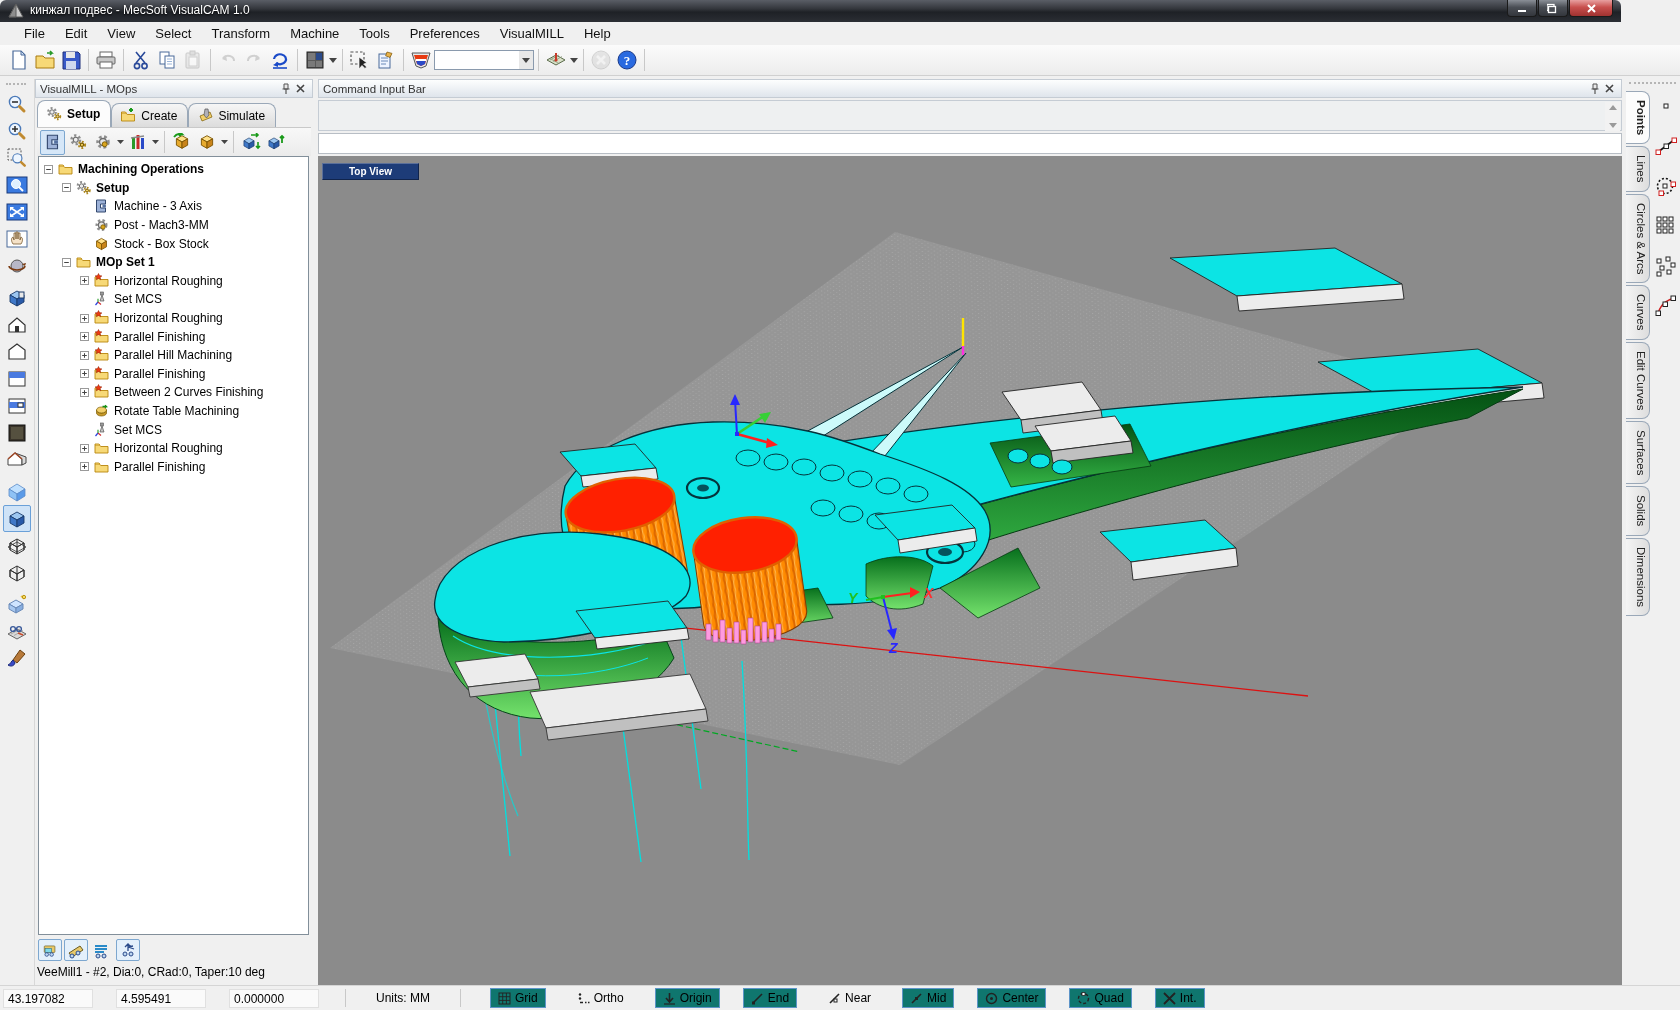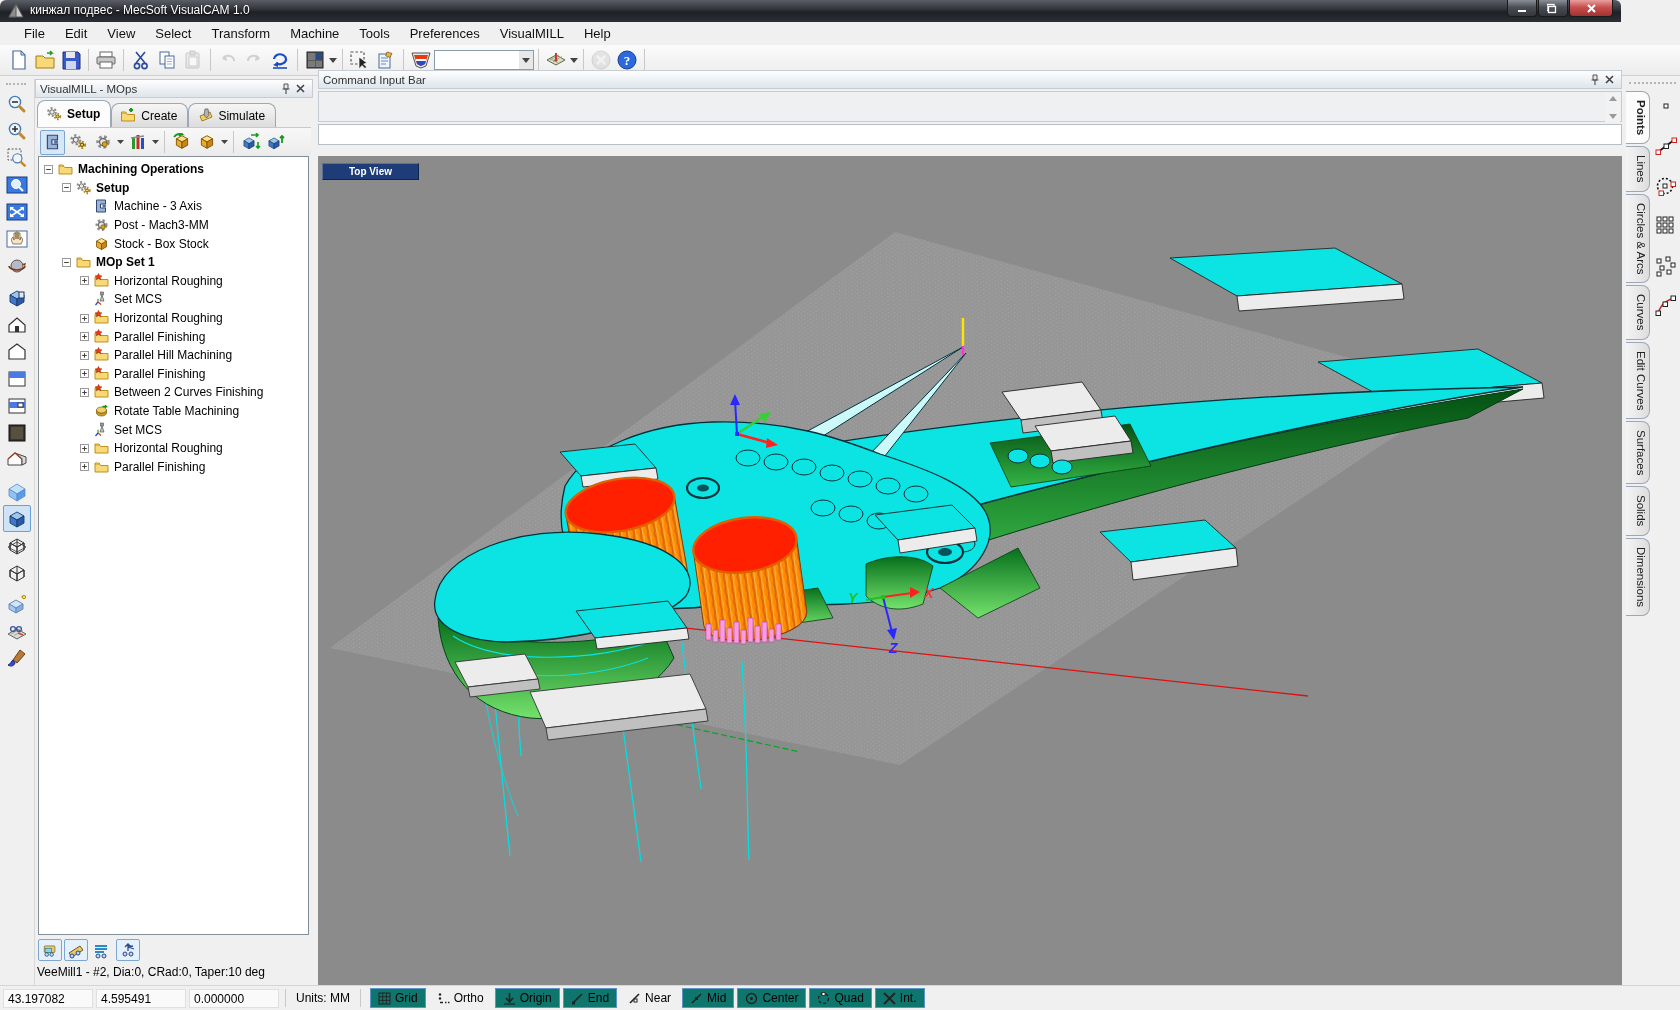--- a/index.html
+++ b/index.html
@@ -57,21 +57,21 @@
   .lv0 { padding-left:5px; } .lv1 { padding-left:23px; } .lv2 { padding-left:41px; }
   .exp { width:9px; height:9px; margin-right:4px; flex:none; }
   .expspace { width:13px; flex:none; }
   .ticon { width:17px; height:16px; margin-right:4px; flex:none; }
   #mops-bottombar { position:absolute; left:3px; top:860px; display:flex; gap:2px; }
   .bbtn { width:24px; height:22px; display:flex; align-items:center; justify-content:center; border:1px solid transparent; border-radius:2px; }
   .bbtn.on { border-color:#7da7cf; background:#e4f0fb; }
   #toolstatus { position:absolute; left:2px; top:886px; font-size:12px; color:#000; }
 
   
-  #cmdbar { position:absolute; left:318px; top:70px; width:1304px; height:90px; background:#f0f0f0; }
+  #cmdbar { position:absolute; left:318px; top:79px; width:1304px; height:90px; background:#f0f0f0; }
   #cmd-header { position:absolute; left:0; top:0; width:1304px; height:19px;
     background:linear-gradient(#fdfefe,#dfe5ec); border:1px solid #c5ccd4; display:flex; align-items:center; padding:0 4px; }
   #cmd-header .ptitle { flex:1; font-size:11.5px; color:#333; }
   #cmd-body { position:absolute; left:0; top:21px; width:1304px; height:31px; background:#eef0f1; border:1px solid #c5ccd4; }
   #cmd-scroll { position:absolute; right:1px; top:1px; width:15px; height:29px; background:#f2f2f2; display:flex; flex-direction:column; justify-content:space-between; align-items:center; padding:3px 0; }
   .scrtri-up { width:0; height:0; border-left:4px solid transparent; border-right:4px solid transparent; border-bottom:5px solid #9a9a9a; }
   .scrtri-dn { width:0; height:0; border-left:4px solid transparent; border-right:4px solid transparent; border-top:5px solid #9a9a9a; }
   #cmd-input { position:absolute; left:0; top:54px; width:1304px; height:21px; background:#fff; border:1px solid #b8bec5; font-size:12px; padding:0 4px; font-family:"Liberation Sans",sans-serif; }
 
   
@@ -84,21 +84,21 @@
   #rightstrip .grip { margin:3px 4px; border-top:2px dotted #b5b5b5; height:3px; }
   #rtabs { position:absolute; left:1px; top:12px; width:24px; display:flex; flex-direction:column; }
   .rtab { writing-mode:vertical-rl; font-size:11.5px; color:#222; border:1px solid #9aa8b8; border-left:none;
     border-radius:0 8px 8px 0; background:linear-gradient(90deg,#f4f4f4,#ddd); padding:8px 2px; margin-bottom:2px; text-align:center; }
   .rtab.active { background:#fcfcfc; font-weight:bold; }
   #rpalette { position:absolute; left:27px; top:14px; width:28px; display:flex; flex-direction:column; gap:14px; align-items:center; }
   .rpbtn { width:26px; height:26px; display:flex; align-items:center; justify-content:center; }
 
   
   #statusbar { position:absolute; left:0; top:985px; width:1680px; height:25px; background:#f0f0f0; border-top:1px solid #d5d5d5;
-    display:flex; align-items:center; font-size:12px; }
+    display:flex; align-items:center; font-size:12px;gap:20px; }
   .coordbox { width:90px; height:19px; background:#fafafa; border:1px solid #e0e0e0; margin-left:3px; padding:2px 4px; color:#000; }
   .sbsep { width:1px; height:18px; background:#c8c8c8; margin:0 6px; }
   #unitslbl { margin:0 4px; color:#000; }
   .snapbtn { display:flex; align-items:center; gap:4px; height:20px; padding:0 7px; margin-left:3px; border:1px solid transparent; color:#000; }
   .snapbtn.on { background:#0f766e; border-color:#5d94c8; }
 </style>
 </head>
 <body>
 
 <svg width="0" height="0" style="position:absolute">

